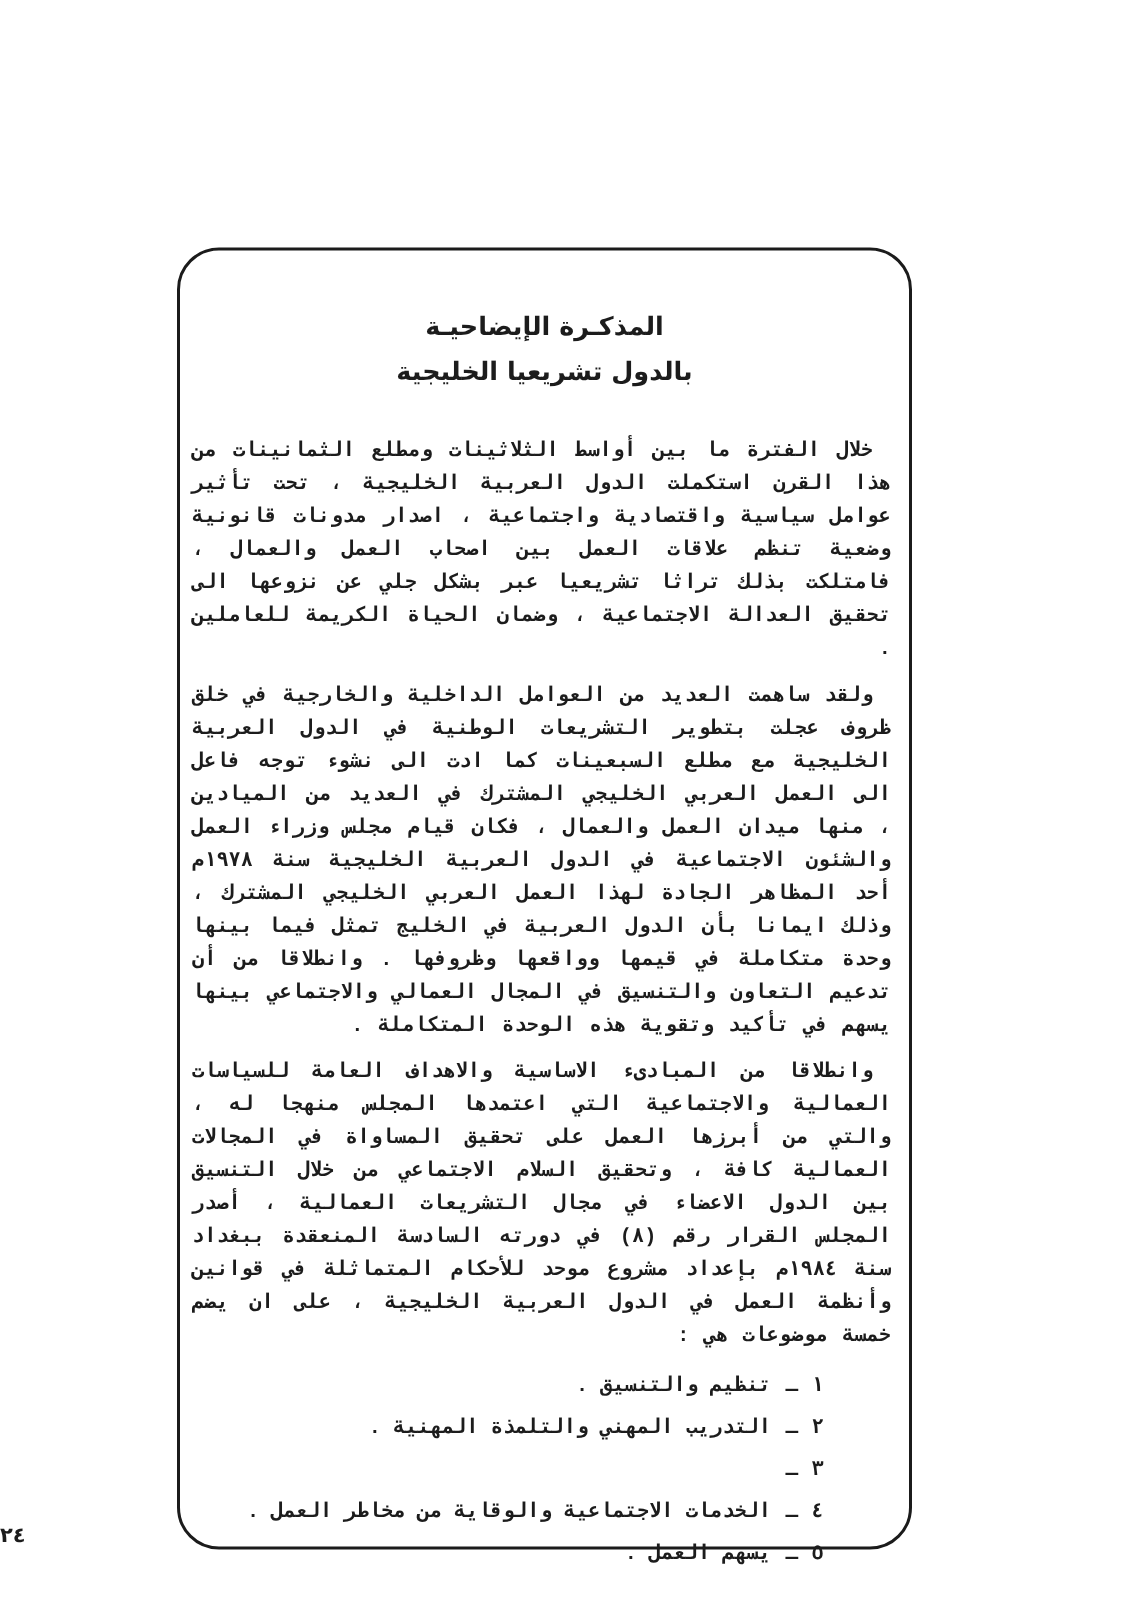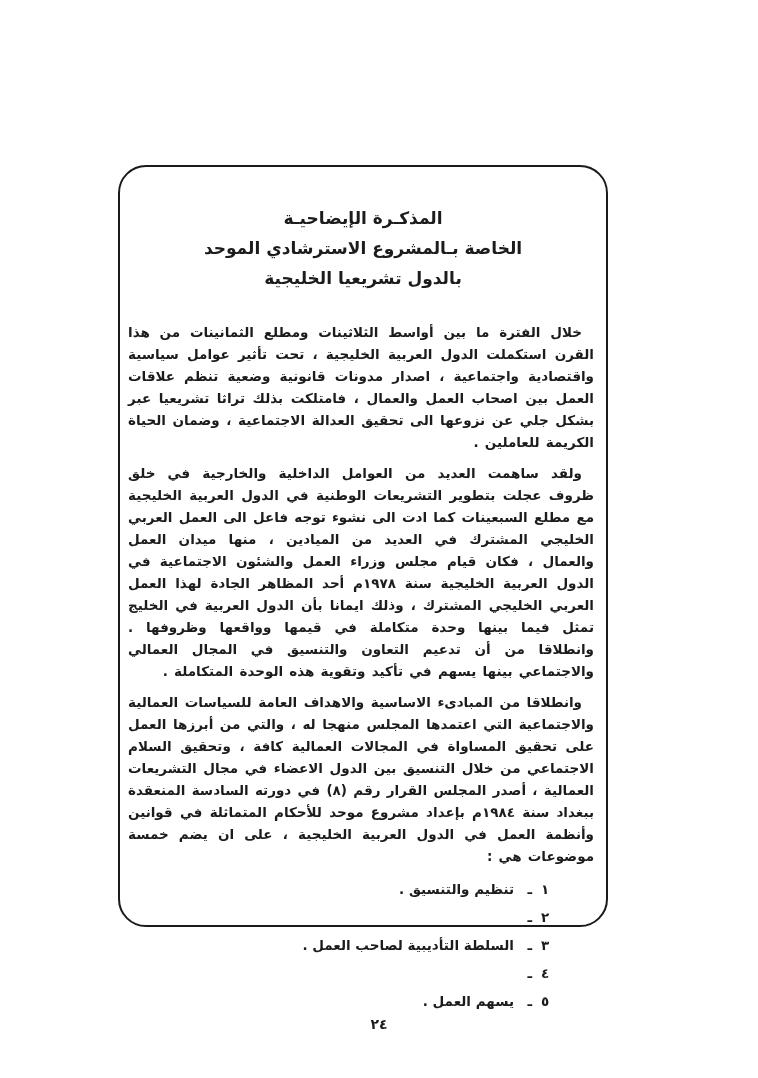--- a/index.html
+++ b/index.html
@@ -15,35 +15,36 @@
     color: #1c1c1c;
     font-family: "DejaVu Sans", "Liberation Sans", sans-serif;
     direction: rtl;
     overflow: hidden;
   }
   .frame {
     position: absolute;
     left: 118px;
     top: 165px;
     width: 490px;
-    height: 762px;
+    height: 868px;
     border: 2px solid #1b1b1b;
     border-radius: 28px;
     box-sizing: border-box;
   }
   .title-block {
     padding-top: 36px;
     text-align: center;
     font-weight: bold;
     font-size: 17px;
     line-height: 30px;
     letter-spacing: 0.3px;
   }
   .content {
     margin: 28px 12px 0 8px;
+    font-family: Liberation Mono, monospace;
   }
   .para {
     margin: 0 0 9px 0;
     font-size: 13.5px;
     font-weight: bold;
     line-height: 22px;
     text-align: justify;
     text-indent: 12px;
     word-spacing: 1.5px;
   }
@@ -66,63 +67,63 @@
     text-align: center;
   }
   .topic-item .dash {
     min-width: 10px;
   }
   .page-number {
     position: absolute;
     top: 1016px;
     left: 0;
     width: 100%;
-    text-align: center;
+    text-align: left;
     font-size: 14px;
     font-weight: bold;
     letter-spacing: 4px;
     direction: rtl;
   }
 </style>
 </head>
 <body>
 
 <div class="page">
 
   <div class="frame">
 
     <div class="title-block">
       <div class="title-line">المذكـرة الإيضاحيـة</div>
-      <div class="title-line">الخاصة بـالمشروع الاسترشادي الموحد</div>
       <div class="title-line">بالدول تشريعيا الخليجية</div>
     </div>
 
     <div class="content">
       <p class="para">خلال الفترة ما بين أواسط الثلاثينات ومطلع الثمانينات من هذا القرن استكملت الدول العربية الخليجية ، تحت تأثير عوامل سياسية واقتصادية واجتماعية ، اصدار مدونات قانونية وضعية تنظم علاقات العمل بين اصحاب العمل والعمال ، فامتلكت بذلك تراثا تشريعيا عبر بشكل جلي عن نزوعها الى تحقيق العدالة الاجتماعية ، وضمان الحياة الكريمة للعاملين .</p>
       <p class="para">ولقد ساهمت العديد من العوامل الداخلية والخارجية في خلق ظروف عجلت بتطوير التشريعات الوطنية في الدول العربية الخليجية مع مطلع السبعينات كما ادت الى نشوء توجه فاعل الى العمل العربي الخليجي المشترك في العديد من الميادين ، منها ميدان العمل والعمال ، فكان قيام مجلس وزراء العمل والشئون الاجتماعية في الدول العربية الخليجية سنة ١٩٧٨م أحد المظاهر الجادة لهذا العمل العربي الخليجي المشترك ، وذلك ايمانا بأن الدول العربية في الخليج تمثل فيما بينها وحدة متكاملة في قيمها وواقعها وظروفها . وانطلاقا من أن تدعيم التعاون والتنسيق في المجال العمالي والاجتماعي بينها يسهم في تأكيد وتقوية هذه الوحدة المتكاملة .</p>
       <p class="para">وانطلاقا من المبادىء الاساسية والاهداف العامة للسياسات العمالية والاجتماعية التي اعتمدها المجلس منهجا له ، والتي من أبرزها العمل على تحقيق المساواة في المجالات العمالية كافة ، وتحقيق السلام الاجتماعي من خلال التنسيق بين الدول الاعضاء في مجال التشريعات العمالية ، أصدر المجلس القرار رقم (٨) في دورته السادسة المنعقدة ببغداد سنة ١٩٨٤م بإعداد مشروع موحد للأحكام المتماثلة في قوانين وأنظمة العمل في الدول العربية الخليجية ، على ان يضم خمسة موضوعات هي :</p>
 
       <ul class="topics-list">
         <li class="topic-item">
           <span class="num">١</span>
           <span class="dash">ـ</span>
           <span class="txt">تنظيم والتنسيق .</span>
         </li>
         <li class="topic-item">
           <span class="num">٢</span>
           <span class="dash">ـ</span>
+          <span class="txt">التدريب المهني والتلمذة المهنية .</span>
         </li>
         <li class="topic-item">
           <span class="num">٣</span>
           <span class="dash">ـ</span>
-          <span class="txt">السلطة التأديبية لصاحب العمل .</span>
         </li>
         <li class="topic-item">
           <span class="num">٤</span>
           <span class="dash">ـ</span>
+          <span class="txt">الخدمات الاجتماعية والوقاية من مخاطر العمل .</span>
         </li>
         <li class="topic-item">
           <span class="num">٥</span>
           <span class="dash">ـ</span>
           <span class="txt">يسهم العمل .</span>
         </li>
       </ul>
     </div>
 
   </div>

